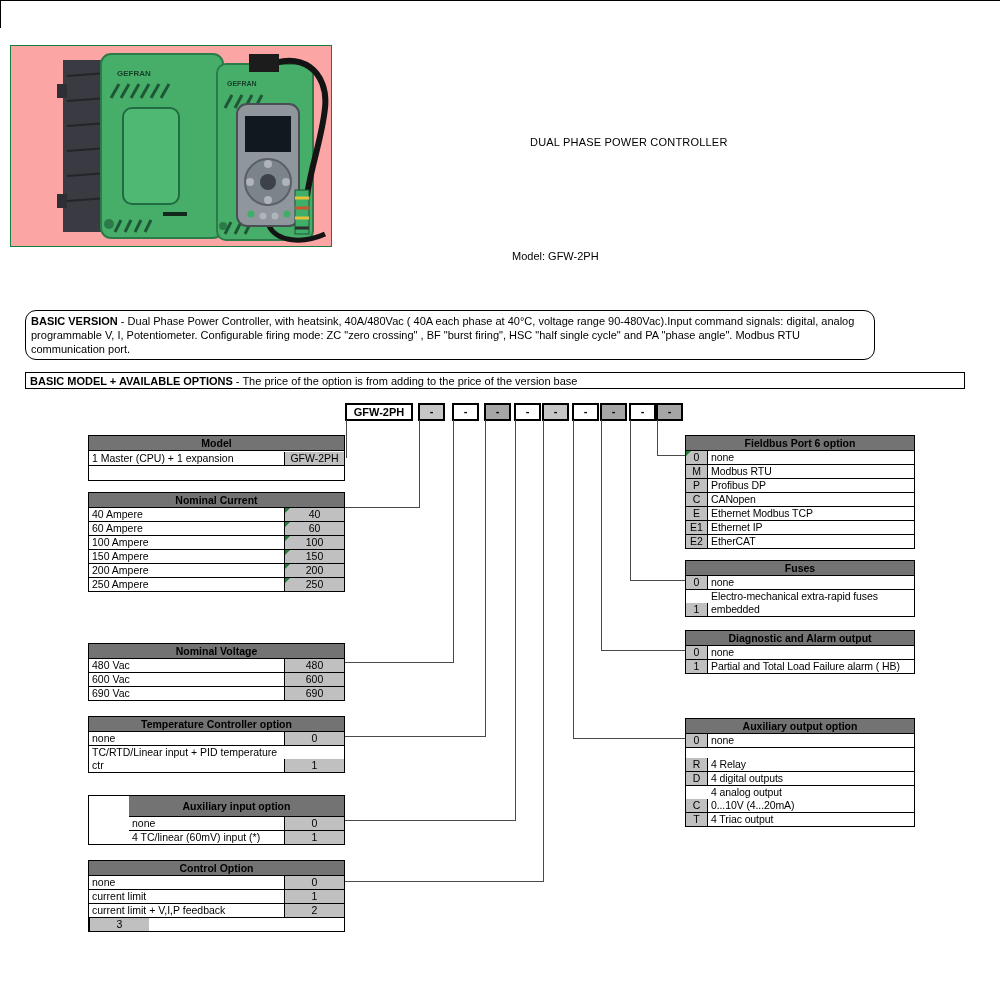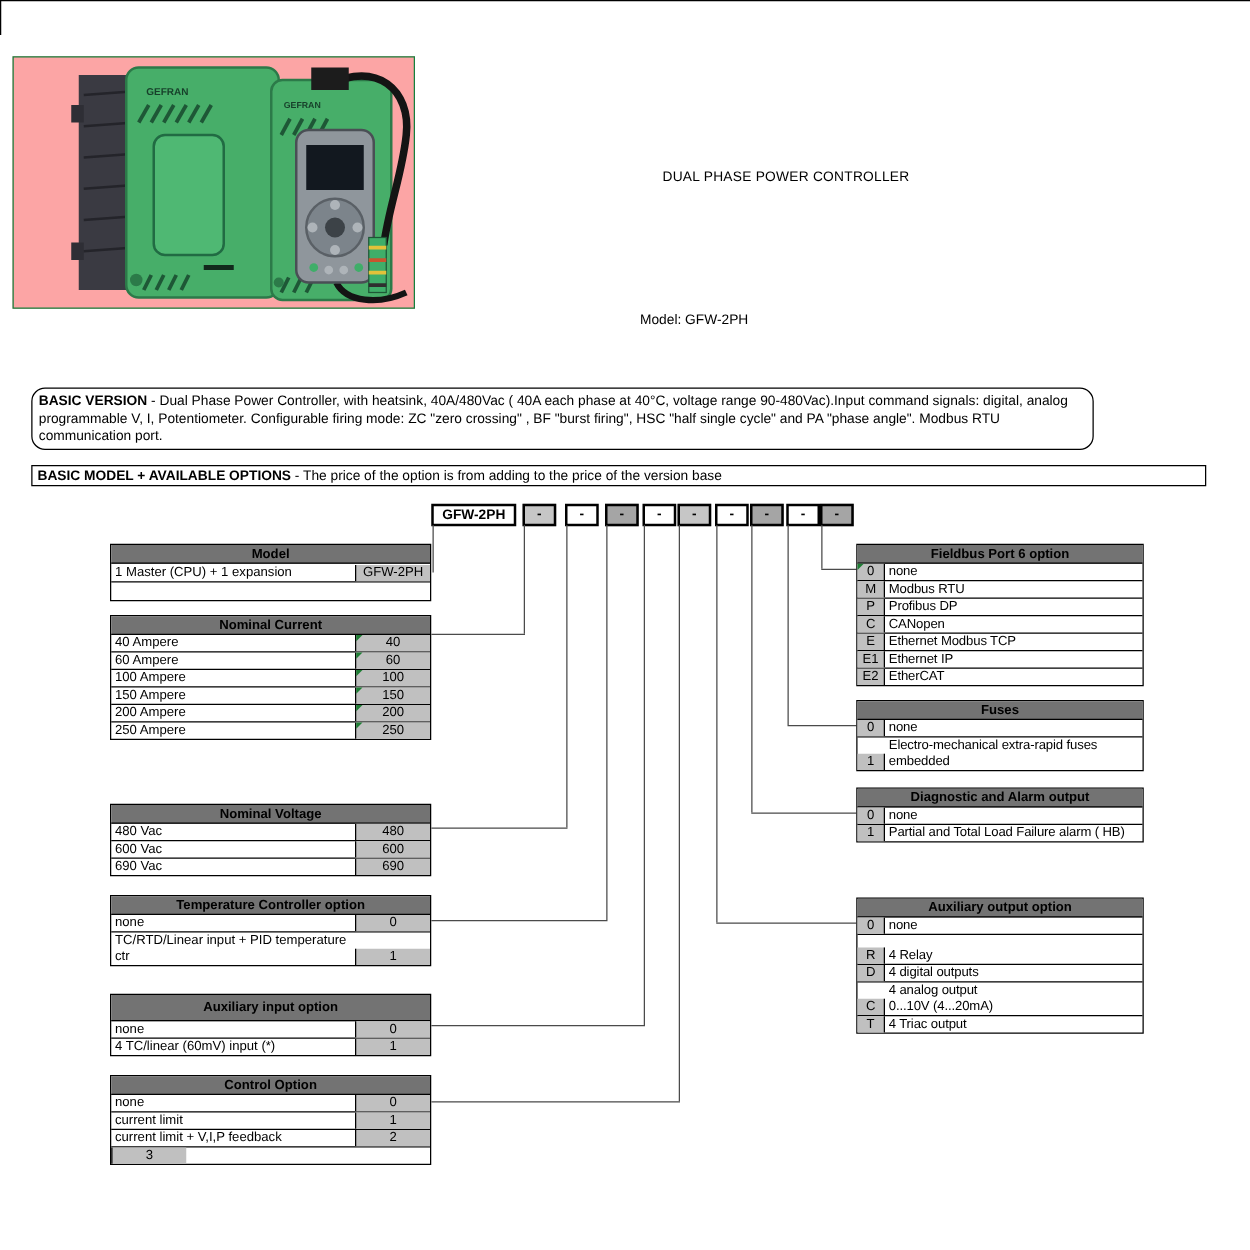--- a/index.html
+++ b/index.html
@@ -53,21 +53,21 @@
   .otable.rightside .tlabel{white-space:nowrap;overflow:hidden;letter-spacing:-0.1px;}
   .otable.rightside .tlabel.wrap2{white-space:pre-line;}
   .tval.plain{background:#fff;}
   .marker{position:absolute;left:0;top:0;width:0;height:0;
           border-top:5px solid #1e7e34;border-right:5px solid transparent;}
 
   #t-model{left:88px;top:435px;}
   #t-nominal_current{left:88px;top:492px;}
   #t-nominal_voltage{left:88px;top:643px;}
   #t-temperature_controller{left:88px;top:716px;}
-  #t-auxiliary_input{left:88px;top:795px;}
+  #t-auxiliary_input{left:88px;top:795px;padding-left:40px;}
   #t-control_option{left:88px;top:860px;}
   #t-fieldbus{left:685px;top:435px;}
   #t-fuses{left:685px;top:560px;}
   #t-diagnostic{left:685px;top:630px;}
   #t-auxiliary_output{left:685px;top:718px;}
 </style>
 </head>
 <body>
 
 <div class="canvas">

